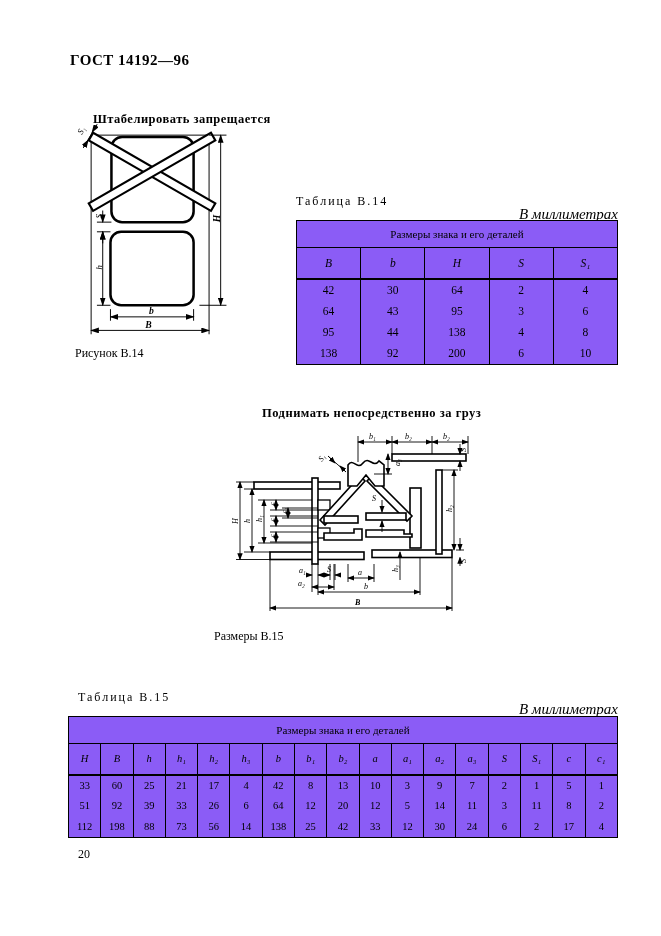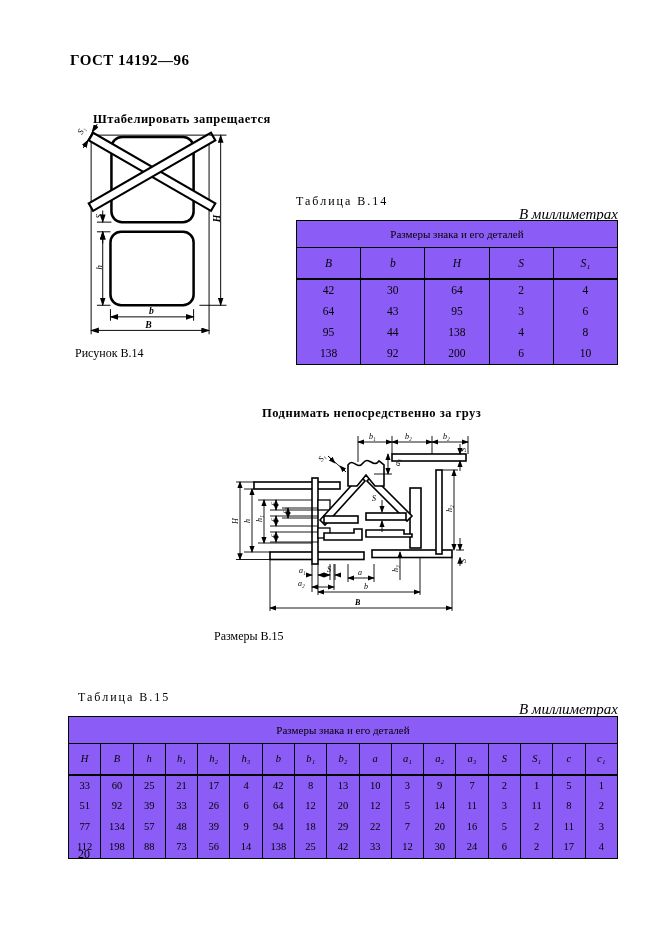--- a/index.html
+++ b/index.html
@@ -292,39 +292,20 @@
         <td>12</td>
         <td>5</td>
         <td>14</td>
         <td>11</td>
         <td>3</td>
         <td>11</td>
         <td>8</td>
         <td>2</td>
       </tr>
       <tr>
-        <td>77</td>
-        <td>134</td>
-        <td>57</td>
-        <td>48</td>
-        <td>39</td>
-        <td>9</td>
-        <td>94</td>
-        <td>18</td>
-        <td>29</td>
-        <td>22</td>
-        <td>7</td>
-        <td>20</td>
-        <td>16</td>
-        <td>5</td>
-        <td>2</td>
-        <td>11</td>
-        <td>3</td>
-      </tr>
-      <tr>
         <td>112</td>
         <td>198</td>
         <td>88</td>
         <td>73</td>
         <td>56</td>
         <td>14</td>
         <td>138</td>
         <td>25</td>
         <td>42</td>
         <td>33</td>

